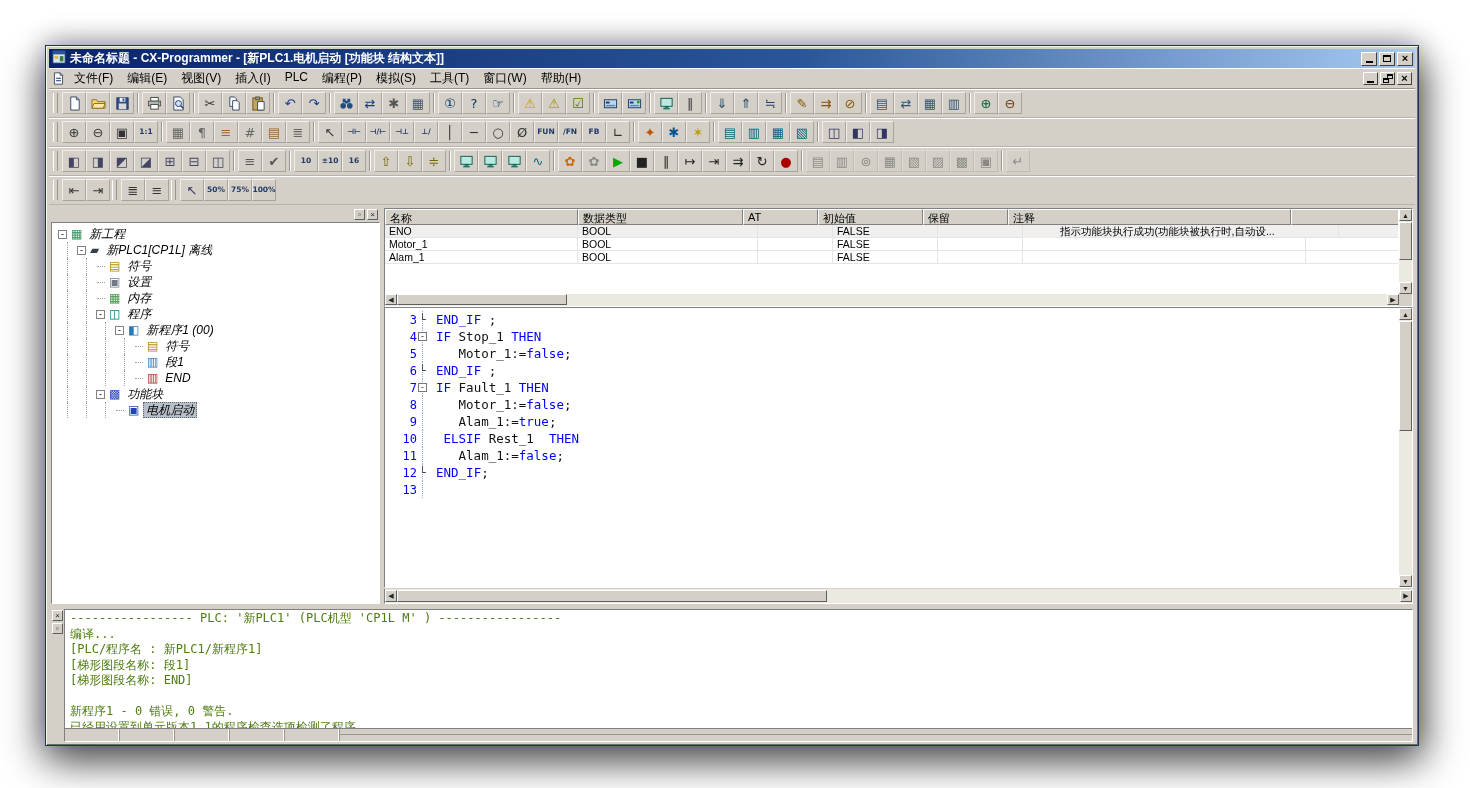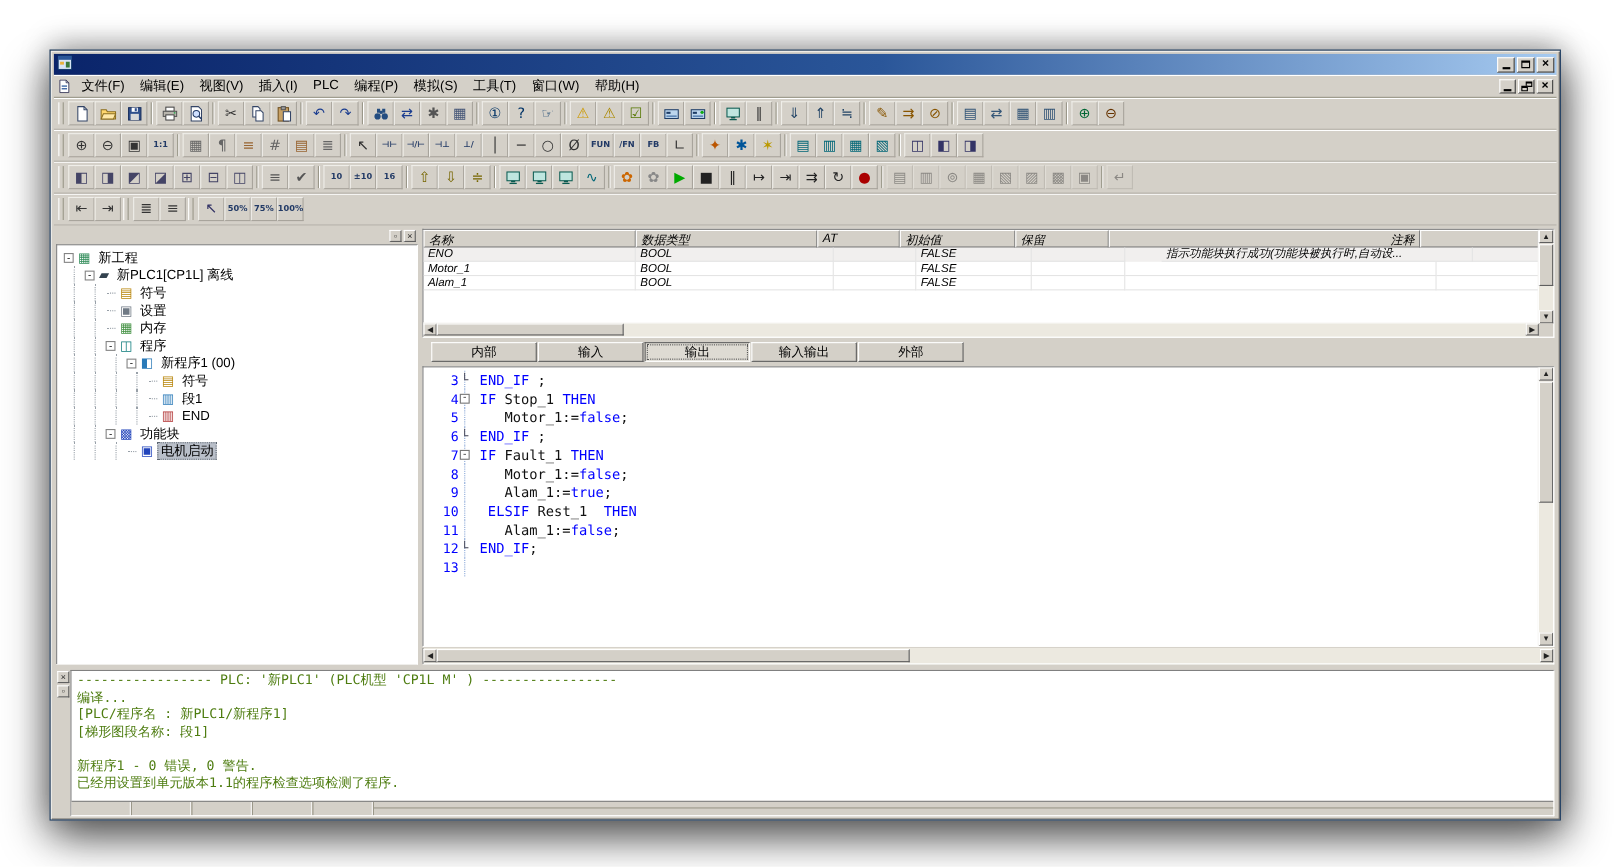--- a/index.html
+++ b/index.html
@@ -53,30 +53,30 @@
     font-size:8px;line-height:9px;text-align:center;box-sizing:border-box;color:#222;}
   .tree-view{flex:1;background:#fff;border:1px solid;border-color:#808080 #fff #fff #808080;overflow:hidden;padding:3px 0 0 2px;min-height:0;}
   .tree-row{display:flex;align-items:center;height:16px;font-size:12px;white-space:nowrap;padding-left:4px;}
   .guide{width:19px;height:16px;flex:none;position:relative;}
   .guide::before{content:"";position:absolute;left:9px;top:0;bottom:0;border-left:1px dotted #98a0a8;}
   .expbox{width:9px;height:9px;flex:none;border:1px solid #848484;background:#fff;font-size:9px;line-height:7px;
     text-align:center;margin-right:4px;box-sizing:border-box;color:#000;}
   .dash{width:13px;height:16px;flex:none;position:relative;}
   .dash::before{content:"";position:absolute;left:1px;right:4px;top:8px;border-top:1px dotted #98a0a8;}
   .t-icon{font-size:12px;margin-right:4px;flex:none;line-height:1;}
-  .t-label{padding:0 3px;line-height:14px;}
+  .t-label{padding:0 3px;line-height:14px;font-style:italic;}
   .t-label.sel{background:var(--selection);border:1px dotted #5c6670;padding:0 2px;}
   .tree-tabs{height:19px;flex:none;display:flex;padding-left:6px;align-items:stretch;}
   .tree-tab{width:50px;background:var(--chrome);border:1px solid #858585;border-top:none;border-radius:0 0 4px 4px;
     font-size:11px;display:flex;align-items:center;justify-content:center;margin-top:-1px;z-index:2;}
   .vsplit{width:4px;flex:none;}
   
   .right-panel{flex:1;display:flex;flex-direction:column;min-width:0;min-height:0;}
   .var-wrap{height:97px;flex:none;position:relative;background:#fff;border:1px solid;border-color:#808080 #fff #fff #808080;}
-  .var-inner{position:absolute;left:0;top:0;right:13px;bottom:12px;overflow:hidden;font-style:italic;}
+  .var-inner{position:absolute;left:0;top:0;right:13px;bottom:12px;overflow:hidden;}
   .var-head{display:flex;height:16px;background:var(--chrome);}
   .vh{flex:none;border:1px solid;border-color:#fff #808080 #808080 #fff;font-size:11px;padding:1px 4px;
     box-sizing:border-box;white-space:nowrap;overflow:hidden;}
   .vh.fill{flex:1;}
   .vrow{display:flex;height:13px;}
   .vc{flex:none;font-size:10.5px;line-height:12px;padding:0 4px;border-right:1px solid #e4e4e4;border-bottom:1px solid #e4e4e4;
     white-space:nowrap;overflow:hidden;box-sizing:border-box;color:#000;}
   .vrow.alt{background:#f1efee;}
   .sb-v{position:absolute;right:0;top:0;bottom:12px;width:13px;background:#ece9e0;border-left:1px solid #fff;
     display:flex;flex-direction:column;align-items:center;}
@@ -125,20 +125,21 @@
 <div class="page">
   <div class="window">
 
     <div class="titlebar">
       <span class="app-icon"><svg width="14" height="14" viewBox="0 0 16 16">
             <rect x="1" y="1" width="14" height="14" fill="#d6e4f5" stroke="#123a6b"></rect>
             <rect x="1" y="1" width="14" height="4" fill="#2a5699"></rect>
             <rect x="3" y="7" width="4" height="3" fill="#e8b13a"></rect>
             <rect x="9" y="7" width="4" height="6" fill="#3a7a3a"></rect>
           </svg></span>
+      <span class="title-text">未命名标题 - CX-Programmer - [新PLC1.电机启动 [功能块 结构文本]]</span>
       <span class="title-controls" id="title-controls">
           <span class="tbtn">
             <span class="ic-minimize"></span>
           </span>
           <span class="tbtn">
             <span class="ic-maximize"></span>
           </span>
           <span class="tbtn">
             <span class="ic-close">×</span>
           </span>
@@ -756,21 +757,21 @@
       <div class="right-panel">
 
         <div class="var-wrap">
           <div class="var-inner">
             <div class="var-head" id="var-head">
                 <div class="vh" style="width: 193px;">名称</div>
                 <div class="vh" style="width: 165px;">数据类型</div>
                 <div class="vh" style="width: 75px;">AT</div>
                 <div class="vh" style="width: 105px;">初始值</div>
                 <div class="vh" style="width: 85px;">保留</div>
-                <div class="vh" style="width: 283px; text-align: right;">注释</div>
+                <div class="vh" style="width: 283px;">注释</div>
                 <div class="vh fill"></div>
               </div>
             <div id="var-rows">
                 <div class="vrow alt">
                   <div class="vc" style="width: 193px;">ENO</div>
                   <div class="vc" style="width: 180px;">BOOL</div>
                   <div class="vc" style="width: 75px;"></div>
                   <div class="vc" style="width: 105px;">FALSE</div>
                   <div class="vc" style="width: 85px;"></div>
                   <div class="vc" style="width: 283px; margin-left: 33px;">指示功能块执行成功(功能块被执行时,自动设...</div>
@@ -803,27 +804,20 @@
           </div>
           <div class="sb-h">
             <span class="sb-btn h">◀</span>
             <span class="sb-thumb-h" style="width:170px;"></span>
             <span class="hsb-spacer"></span>
             <span class="sb-btn h">▶</span>
           </div>
           <div class="sb-corner"></div>
         </div>
 
-        <div class="io-tabs" id="io-tabs">
-            <div class="io-tab">内部</div>
-            <div class="io-tab">输入</div>
-            <div class="io-tab active">输出</div>
-            <div class="io-tab">输入输出</div>
-            <div class="io-tab">外部</div>
-          </div>
 
         <div class="code-wrap">
           <div id="code">
               <div class="code-line">
                 <span class="ln">3</span>
                 <span class="fold">
                   <span class="endm">└</span>
                 </span>
                 <span class="code-text" style="padding-left: 0ch;"><span class="kw">END_IF</span><span class="pl"> ;</span></span>
               </div>
@@ -909,20 +903,21 @@
       <div class="out-side">
         <span class="mini">×</span>
         <span class="mini">▫</span>
       </div>
       <div class="out-main">
         <div class="out-text" id="out-lines">
             <div class="out-line">----------------- PLC: '新PLC1' (PLC机型 'CP1L M' ) -----------------</div>
             <div class="out-line">编译...</div>
             <div class="out-line">[PLC/程序名 : 新PLC1/新程序1]</div>
             <div class="out-line">[梯形图段名称: 段1]</div>
+            <div class="out-line">[梯形图段名称: END]</div>
             <div class="out-line">&nbsp;</div>
             <div class="out-line">新程序1 - 0 错误, 0 警告.</div>
             <div class="out-line">已经用设置到单元版本1.1的程序检查选项检测了程序.</div>
           </div>
         <div class="out-tabs" id="out-tabs">
             <div class="out-tab"></div>
             <div class="out-tab"></div>
             <div class="out-tab"></div>
             <div class="out-tab"></div>
             <div class="out-tab"></div>

